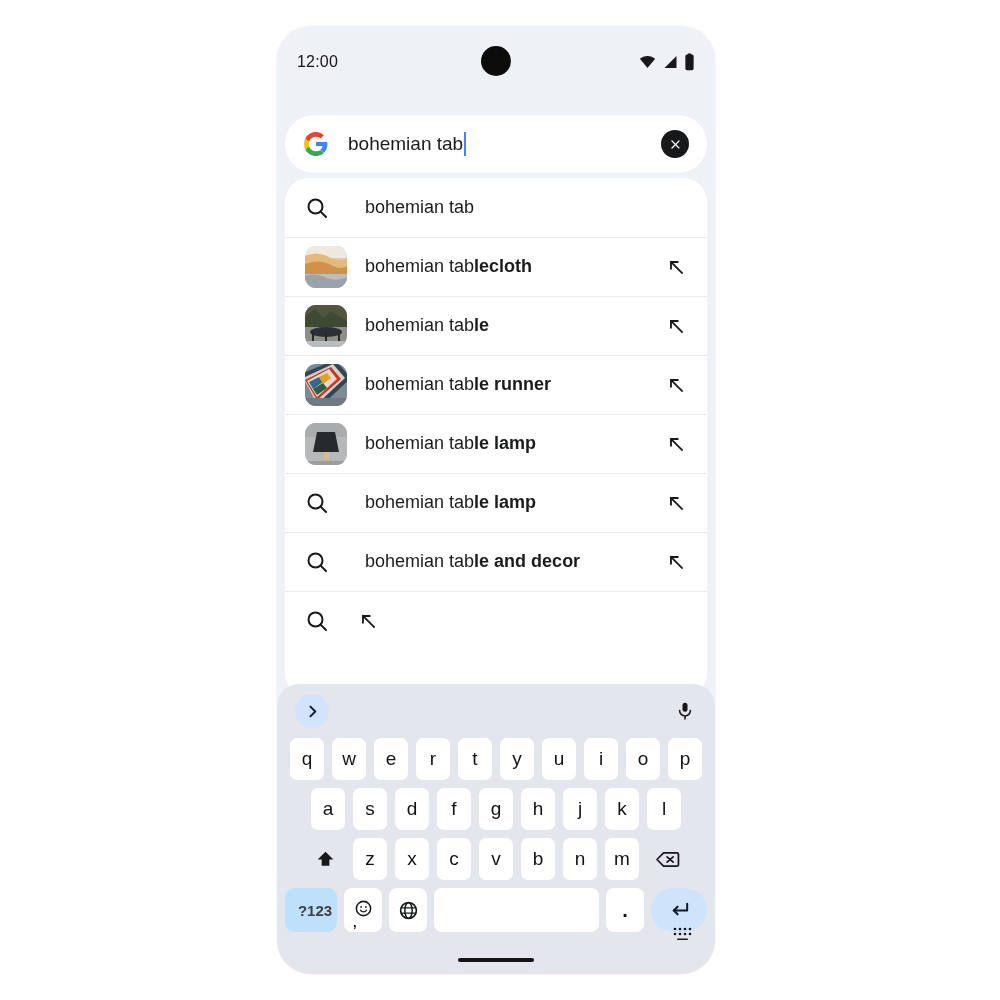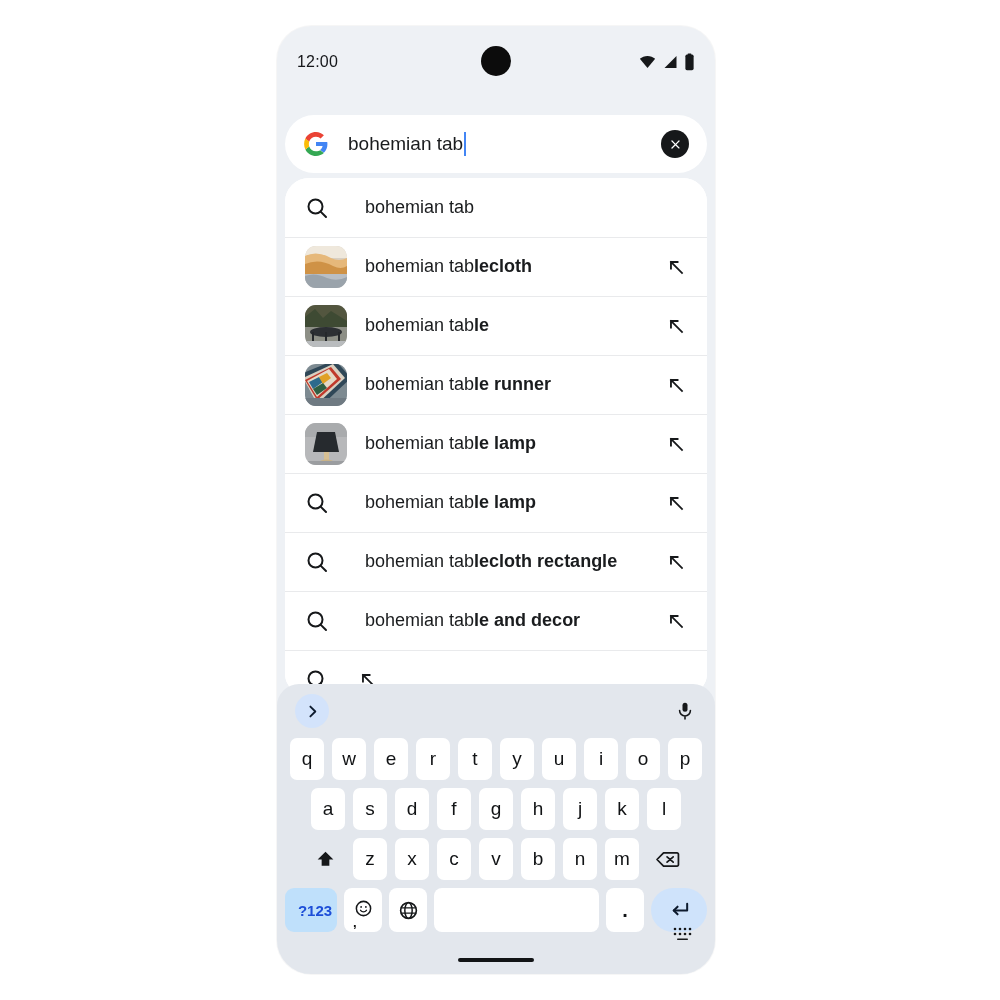--- a/index.html
+++ b/index.html
@@ -175,21 +175,21 @@
   }
   .kb-row.r4 {
     gap: 7px;
     padding: 0 8px;
     margin-bottom: 0;
   }
   .key.sym {
     width: 52px; height: 44px;
     background: #bfe0fb;
     border-radius: 9px;
-    font-size: 15px; font-weight: 600; color: #1d4ed8; padding-left: 8px;
+    font-size: 15px; font-weight: 600; color: #404040; padding-left: 8px;
   }
   .key.small {
     width: 38px; height: 44px;
     border-radius: 8px;
   }
   .key.space {
     flex: 1 1 auto;
     height: 44px;
     border-radius: 8px;
   }
@@ -383,34 +383,20 @@
           </svg>
         </div>
         <div class="sug-text"><span>bohemian tab</span><b>le lamp</b></div>
         <span class="sug-arrow">
           <svg width="22" height="22" viewBox="0 0 24 24">
               <path fill="none" stroke="#16181a" stroke-width="2" stroke-linecap="square" d="M18.5 18.5 6.5 6.5M6.5 6.5v7.2M6.5 6.5h7.2"></path>
             </svg>
         </span>
       </div>
 
-      <div class="sug-row">
-        <div class="sug-lead">
-          <svg class="sug-icon" viewBox="0 0 24 24">
-            <path fill="none" stroke="#16181a" stroke-width="2" d="M10.5 3.5a7 7 0 1 1 0 14 7 7 0 0 1 0-14z"></path>
-            <path stroke="#16181a" stroke-width="2" stroke-linecap="round" d="M15.6 15.6 21 21"></path>
-          </svg>
-        </div>
-        <div class="sug-text"><span>bohemian tab</span><b>lecloth rectangle</b></div>
-        <span class="sug-arrow">
-          <svg width="22" height="22" viewBox="0 0 24 24">
-              <path fill="none" stroke="#16181a" stroke-width="2" stroke-linecap="square" d="M18.5 18.5 6.5 6.5M6.5 6.5v7.2M6.5 6.5h7.2"></path>
-            </svg>
-        </span>
-      </div>
 
       <div class="sug-row">
         <div class="sug-lead">
           <svg class="sug-icon" viewBox="0 0 24 24">
             <path fill="none" stroke="#16181a" stroke-width="2" d="M10.5 3.5a7 7 0 1 1 0 14 7 7 0 0 1 0-14z"></path>
             <path stroke="#16181a" stroke-width="2" stroke-linecap="round" d="M15.6 15.6 21 21"></path>
           </svg>
         </div>
         <div class="sug-text"><span>bohemian tab</span><b>le and decor</b></div>
         <span class="sug-arrow">

